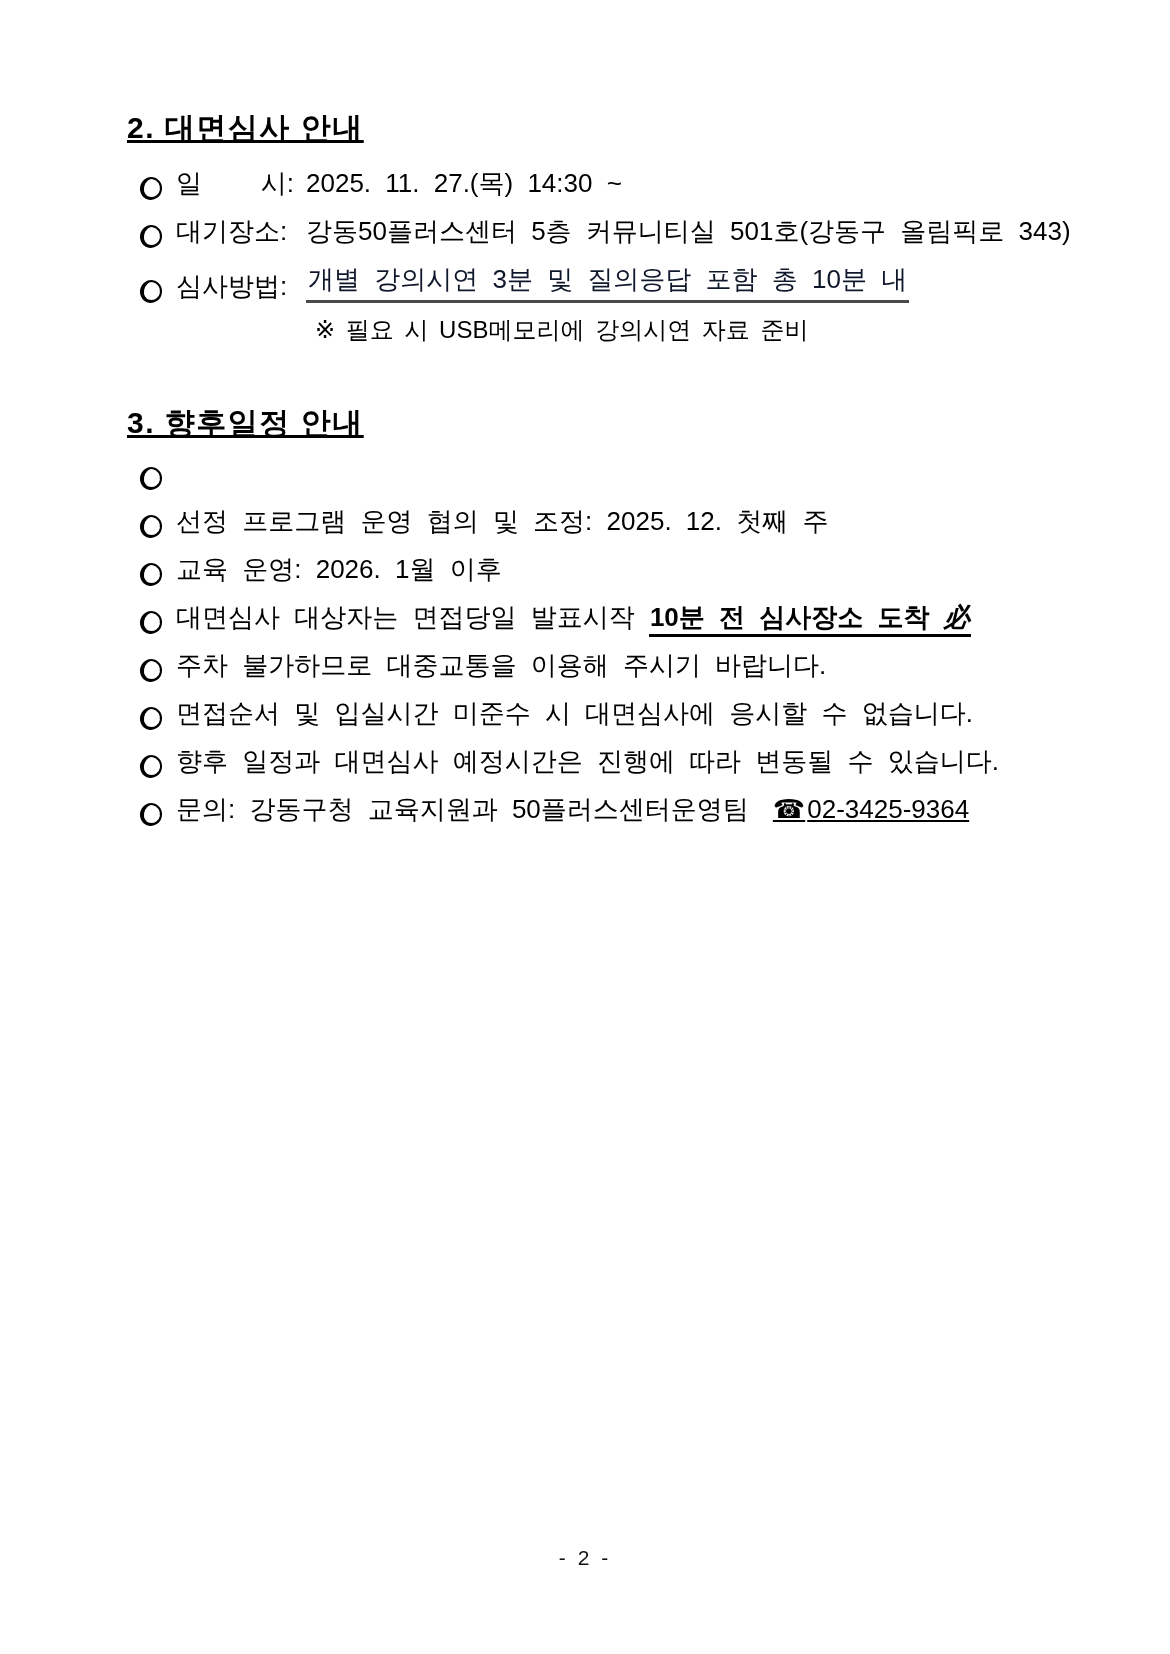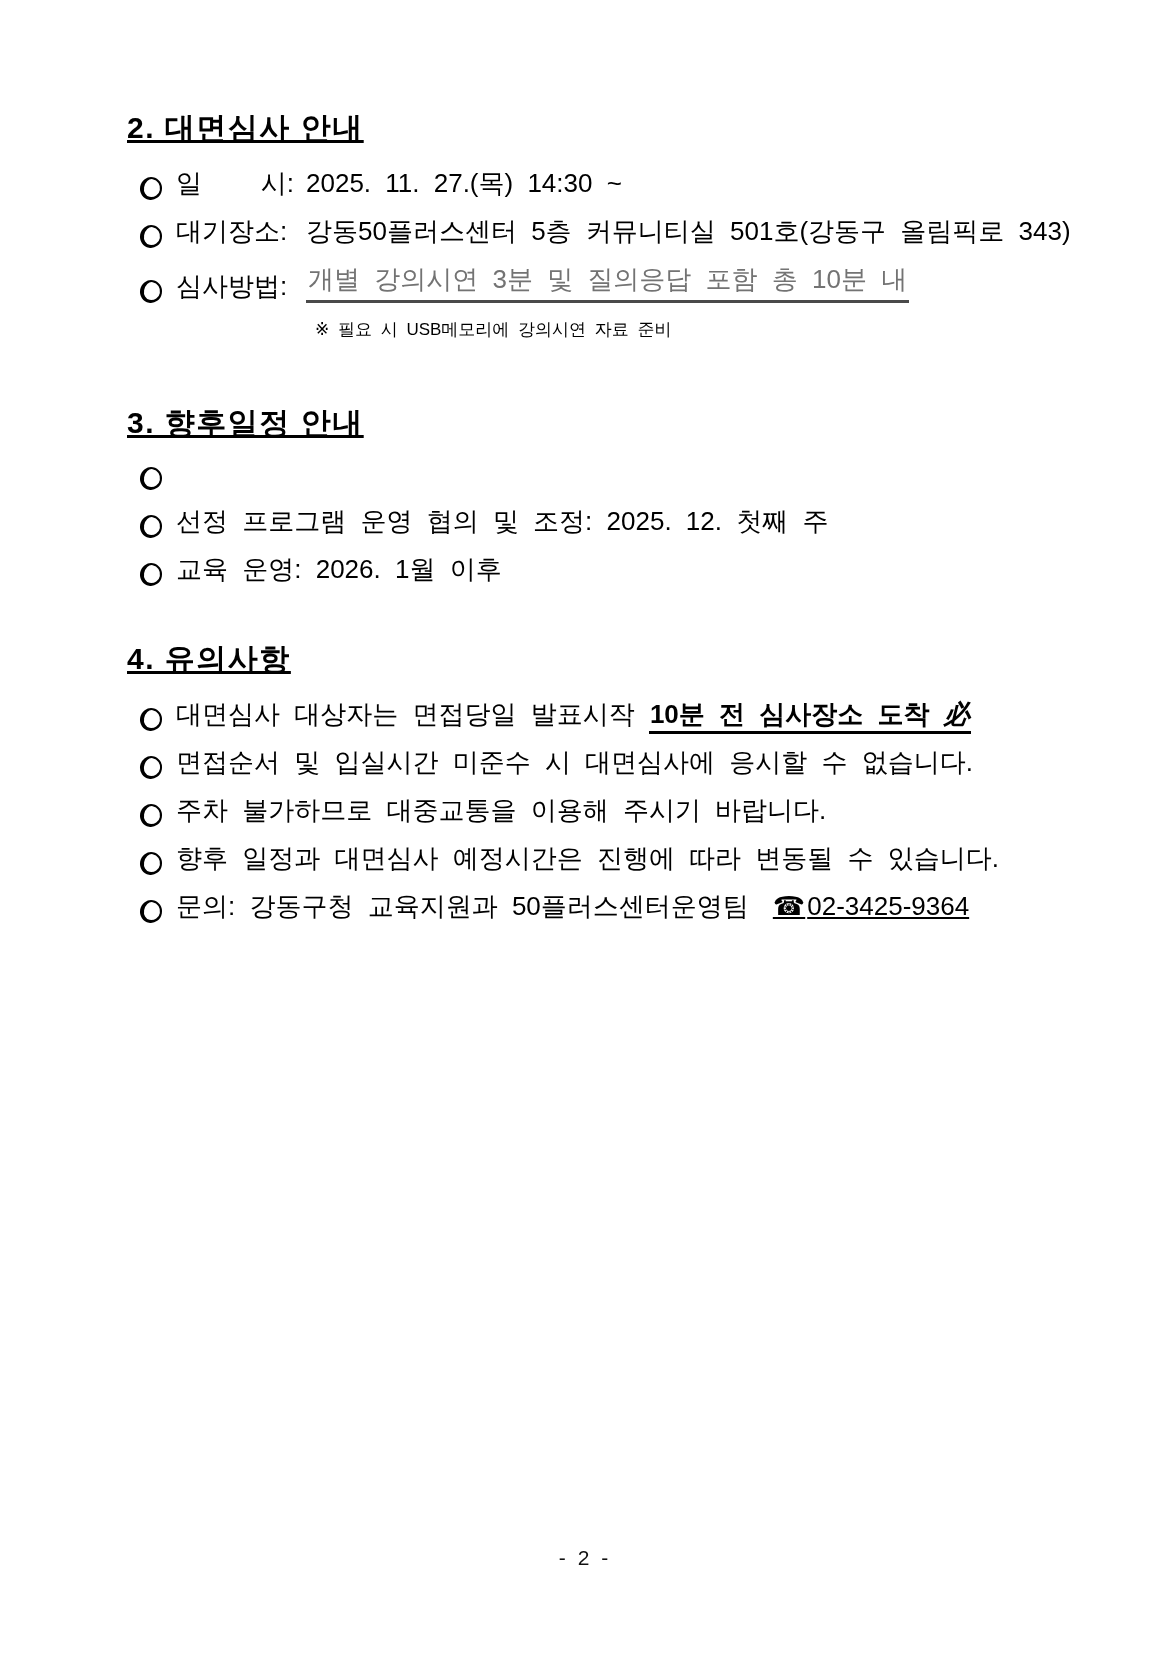--- a/index.html
+++ b/index.html
@@ -35,27 +35,27 @@
   }
   .field{
     flex:0 0 auto;
     width:118px;
     text-align:justify;
     text-align-last:justify;
     word-spacing:0;
   }
   .val{margin-left:12px;}
   .link{
-    color:#737373;
+    color:#0f172a;
     border-bottom:3px solid #4a4a4a;
     padding:0 2px 4px 2px;
     margin-left:12px;
   }
   .note{
-    font-size:17px;line-height:26px;word-spacing:4px;
+    font-size:24px;line-height:26px;word-spacing:4px;
     margin:2px 0 0 188px;
     white-space:nowrap;
   }
   .txt{white-space:nowrap;}
   .strong-u{
     font-weight:700;
     border-bottom:3px solid #000;
     padding:0 1px 2px 1px;
   }
   .strong-u i{font-style:italic;}
@@ -104,35 +104,34 @@
     <div class="row">
       <span class="bullet"></span>
       <span class="txt">선정 프로그램 운영 협의 및 조정: 2025. 12. 첫째 주</span>
     </div>
 
     <div class="row">
       <span class="bullet"></span>
       <span class="txt">교육 운영: 2026. 1월 이후</span>
     </div>
 
-    <h2 class="title gap-s4">4. 유의사항</h2>
 
     <div class="row">
       <span class="bullet"></span>
       <span class="txt"><span>대면심사 대상자는 면접당일 발표시작</span> <span class="strong-u"><span>10분 전 심사장소 도착</span> <i>必</i></span></span>
     </div>
 
     <div class="row">
       <span class="bullet"></span>
-      <span class="txt">면접순서 및 입실시간 미준수 시 대면심사에 응시할 수 없습니다.</span>
+      <span class="txt">주차 불가하므로 대중교통을 이용해 주시기 바랍니다.</span>
     </div>
 
     <div class="row">
       <span class="bullet"></span>
-      <span class="txt">주차 불가하므로 대중교통을 이용해 주시기 바랍니다.</span>
+      <span class="txt">면접순서 및 입실시간 미준수 시 대면심사에 응시할 수 없습니다.</span>
     </div>
 
     <div class="row">
       <span class="bullet"></span>
       <span class="txt">향후 일정과 대면심사 예정시간은 진행에 따라 변동될 수 있습니다.</span>
     </div>
 
     <div class="row">
       <span class="bullet"></span>
       <span class="txt"><span>문의: 강동구청 교육지원과 50플러스센터운영팀</span><span class="phone-group"><span class="phone-icon">☎</span><span>02-3425-9364</span></span></span>

